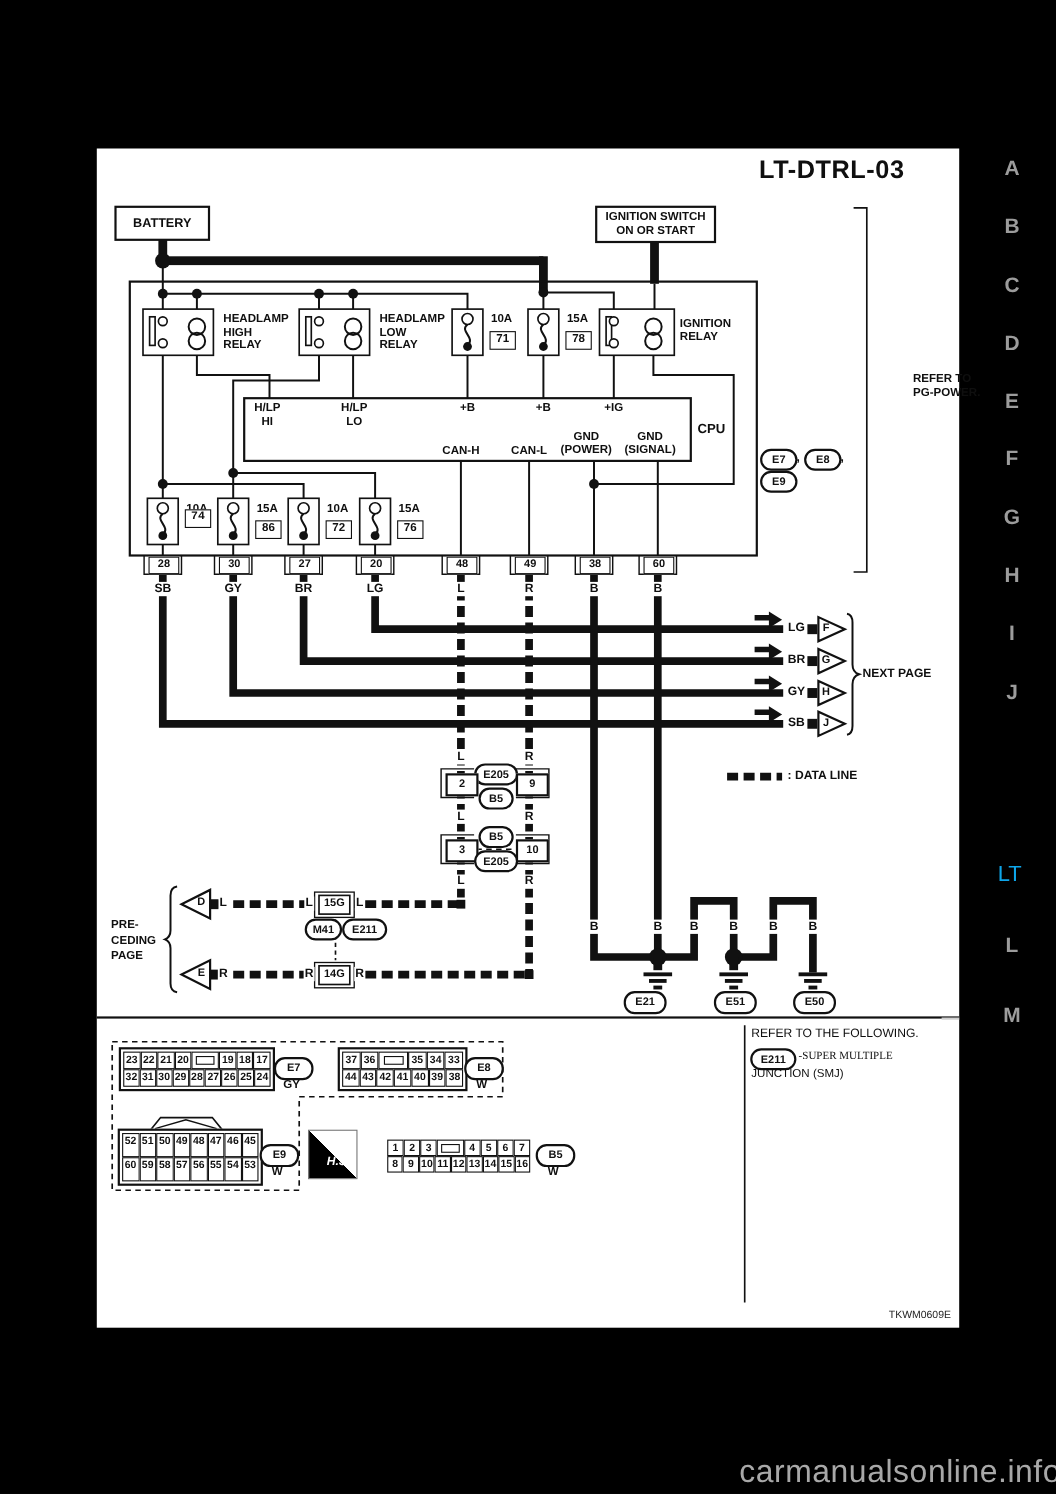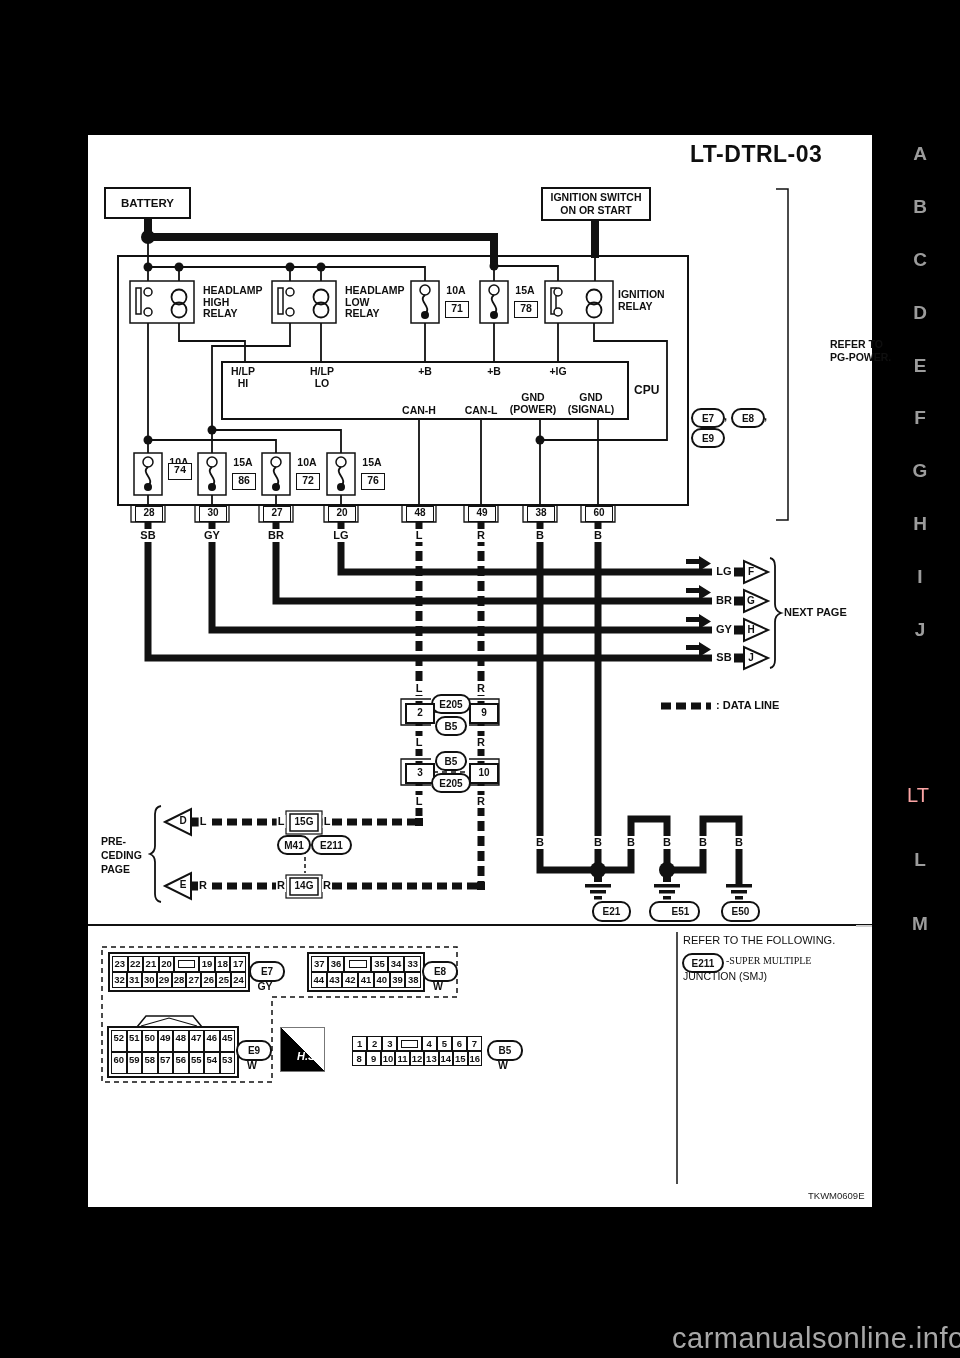--- a/index.html
+++ b/index.html
@@ -361,22 +361,22 @@
 <div class="lbl ctr" style="left:304px;top:880px;font-size:10px;">14G</div>
 <div class="oval" style="left:277px;top:835px;width:30px;height:16px;">M41</div>
 <div class="oval" style="left:311px;top:835px;width:37px;height:16px;">E211</div>
 
 <div class="lbl ctr wl" style="left:540px;top:836px;font-size:11px;">B</div>
 <div class="lbl ctr wl" style="left:598px;top:836px;font-size:11px;">B</div>
 <div class="lbl ctr wl" style="left:631px;top:836px;font-size:11px;">B</div>
 <div class="lbl ctr wl" style="left:667px;top:836px;font-size:11px;">B</div>
 <div class="lbl ctr wl" style="left:703px;top:836px;font-size:11px;">B</div>
 <div class="lbl ctr wl" style="left:739px;top:836px;font-size:11px;">B</div>
-<div class="oval" style="left:592px;top:901px;width:35px;height:17px;">E21</div>
-<div class="oval" style="left:649px;top:901px;width:35px;height:17px;padding-left:12px;">E51</div>
+<div class="oval" style="left:567px;top:901px;width:35px;height:17px;">E21</div>
+<div class="oval" style="left:649px;top:901px;width:35px;height:17px;">E51</div>
 <div class="oval" style="left:721px;top:901px;width:35px;height:17px;">E50</div>
 
 <div class="cgrid" style="left:108px;top:952px;width:134px;height:32px;">
       <div class="cg-row">
         <div class="cg-cell">23</div>
         <div class="cg-cell">22</div>
         <div class="cg-cell">21</div>
         <div class="cg-cell">20</div>
         <div class="cg-key">
           <div class="cg-keybar"></div>
@@ -489,20 +489,20 @@
   <div class="sidebar-letter">B</div>
   <div class="sidebar-letter">C</div>
   <div class="sidebar-letter">D</div>
   <div class="sidebar-letter">E</div>
   <div class="sidebar-letter">F</div>
   <div class="sidebar-letter">G</div>
   <div class="sidebar-letter">H</div>
   <div class="sidebar-letter">I</div>
   <div class="sidebar-letter">J</div>
 </div>
-<div class="lbl tc" style="left:898px;top:784px;width:40px;font-size:20px;font-weight:normal;color:#fca5a5;">LT</div>
+<div class="lbl tc" style="left:898px;top:784px;width:40px;font-size:20px;font-weight:normal;color:#0ea5e9;">LT</div>
 <div class="sidebar-letter" style="position:absolute;left:902px;top:849px;width:36px;">L</div>
 <div class="sidebar-letter" style="position:absolute;left:902px;top:913px;width:36px;">M</div>
 <div style="position:absolute;left:856px;top:925px;width:16px;height:2px;background:#cfcfcf;"></div>
 
 <div class="lbl" style="left:672px;top:1322px;font-size:29px;font-weight:normal;color:#a8a8a8;letter-spacing:0.5px;">carmanualsonline.info</div>
 
 </div>
 
 </body></html>

